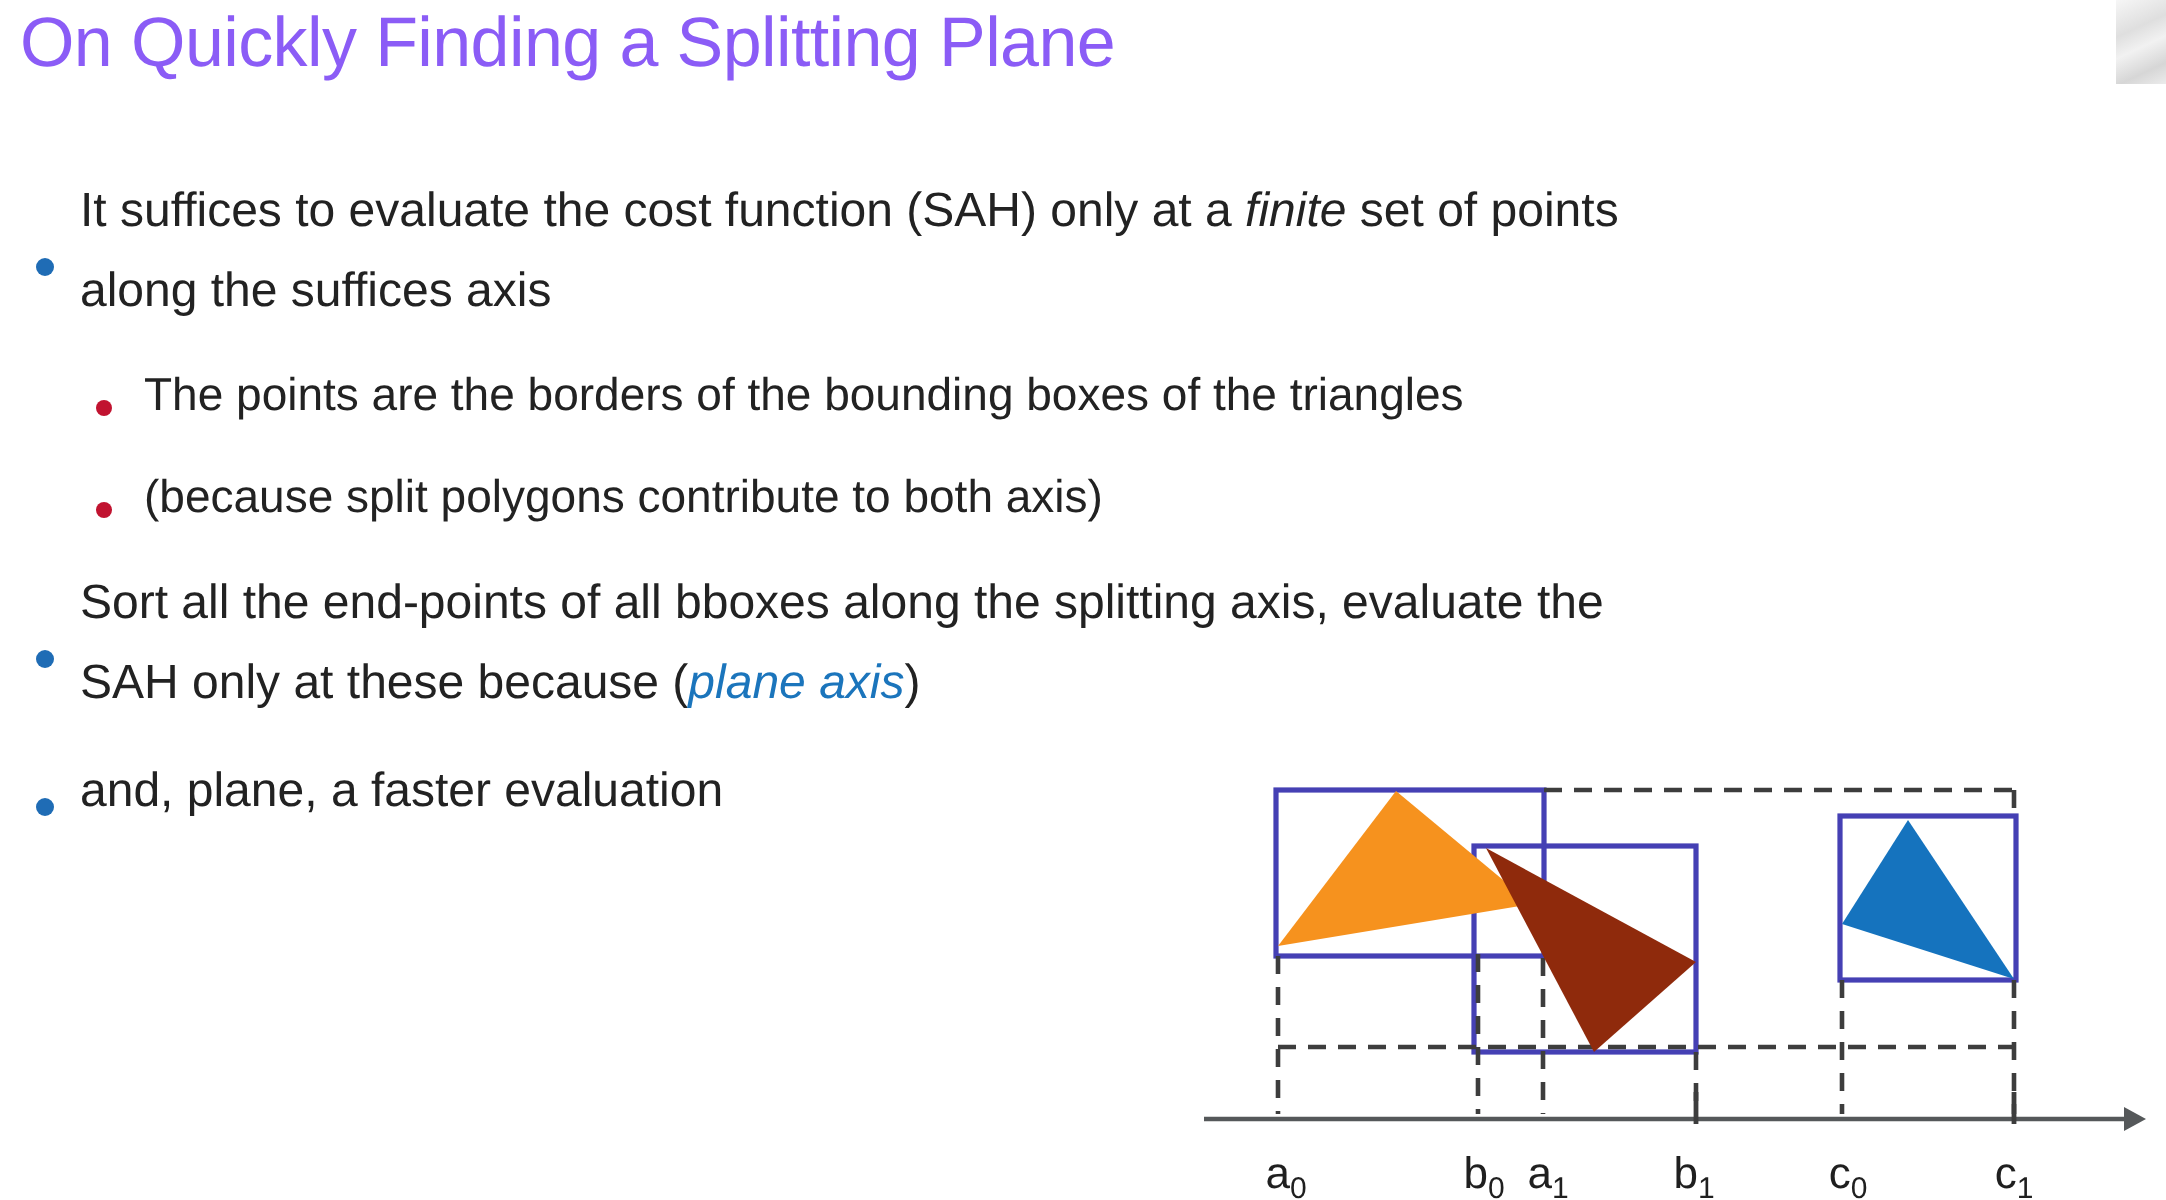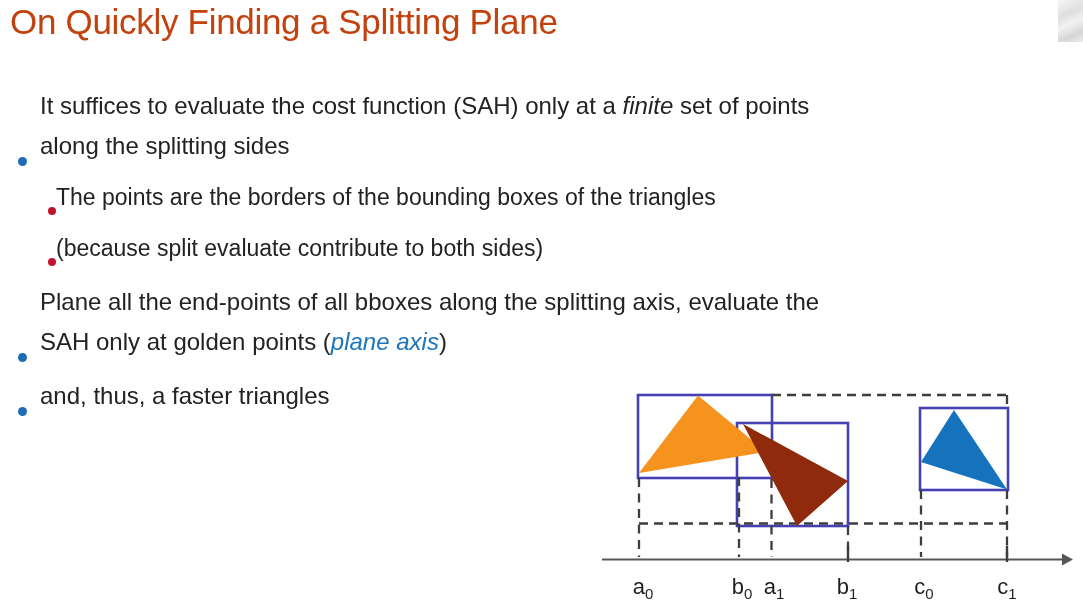--- a/index.html
+++ b/index.html
@@ -7,85 +7,85 @@
     width:1083px;height:600px;position:relative;overflow:hidden;
     background:#ffffff;
     font-family:"Liberation Sans","DejaVu Sans",sans-serif;
     color:#222222;
     --bullet-blue:#1F6CB5;
     --bullet-red:#C11330;
     --link-blue:#1B75BC;
   }
   .title{
     position:absolute;left:10px;top:2px;
-    font-size:35px;letter-spacing:-0.3px;color:#c2410c;
+    font-size:35px;letter-spacing:-0.3px;color:#8b5cf6;
     white-space:nowrap;
   }
   .logo{
     position:absolute;right:0;top:0;width:25px;height:42px;
     background:linear-gradient(155deg,#f5f5f5 0%,#d9d9d9 35%,#efefef 55%,#cfcfcf 80%,#e8e8e8 100%);
     opacity:.85;
   }
   .content{
     position:absolute;left:14px;top:86px;width:1020px;
   }
-  .item{display:flex;align-items:flex-end;margin-bottom:14px;}
+  .item{display:flex;align-items:center;margin-bottom:14px;}
   .item.l1{font-size:24px;line-height:40px;}
   .item.l2{margin-left:34px;font-size:23px;line-height:35px;margin-bottom:16px;}
   .dot{flex:none;border-radius:50%;}
   .l1 .dot{width:9px;height:9px;background:var(--bullet-blue);margin:15px 0 0 4px;}
   .l2 .dot{width:8px;height:8px;background:var(--bullet-red);margin:13px 0 0 0;}
   .l1 .txt{margin-left:13px;}
-  .l2 .txt{margin-left:0;}
+  .l2 .txt{margin-left:16px;}
   .em{font-style:italic;}
   .em.blue{color:var(--link-blue);}
   .diagram{position:absolute;left:600px;top:385px;width:483px;height:215px;}
 </style>
 </head>
 <body style="--bullet-blue: #1F6CB5; --bullet-red: #C11330; --link-blue: #1B75BC;">
 
 <div class="title">On Quickly Finding a Splitting Plane</div>
 <div class="logo"></div>
 
 <div class="content">
 
   <div class="item l1">
     <span class="dot"></span>
     <div class="txt">
       <div><span>It suffices to evaluate the cost function (SAH) only at a </span><span class="em">finite</span><span> set of points</span></div>
-      <div><span>along the splitting sides</span></div>
+      <div><span>along the suffices axis</span></div>
     </div>
   </div>
 
   <div class="item l2">
     <span class="dot"></span>
     <div class="txt">
       <div><span>The points are the borders of the bounding boxes of the triangles</span></div>
     </div>
   </div>
 
   <div class="item l2">
     <span class="dot"></span>
     <div class="txt">
-      <div><span>(because split evaluate contribute to both sides)</span></div>
+      <div><span>(because split polygons contribute to both axis)</span></div>
     </div>
   </div>
 
   <div class="item l1">
     <span class="dot"></span>
     <div class="txt">
-      <div><span>Plane all the end-points of all bboxes along the splitting axis, evaluate the</span></div>
-      <div><span>SAH only at golden points (</span><span class="em blue">plane axis</span><span>)</span></div>
+      <div><span>Sort all the end-points of all bboxes along the splitting axis, evaluate the</span></div>
+      <div><span>SAH only at these because (</span><span class="em blue">plane axis</span><span>)</span></div>
     </div>
   </div>
 
   <div class="item l1">
     <span class="dot"></span>
     <div class="txt">
-      <div><span>and, thus, a faster triangles</span></div>
+      <div><span>and, plane, a faster evaluation</span></div>
     </div>
   </div>
 
 </div>
 
 <svg id="diagram-svg" class="diagram" viewBox="600 385 483 215">
     <rect x="638" y="395" width="134" height="83" fill="none" stroke="#4540b4" stroke-width="2.6"></rect>
     <rect x="737" y="423" width="111" height="103" fill="none" stroke="#4540b4" stroke-width="2.6"></rect>
     <rect x="920" y="408" width="88" height="82" fill="none" stroke="#4540b4" stroke-width="2.6"></rect>
     <line x1="772" y1="395" x2="1007" y2="395" stroke="#3d3d3d" stroke-width="2.3" stroke-dasharray="9 6"></line>

